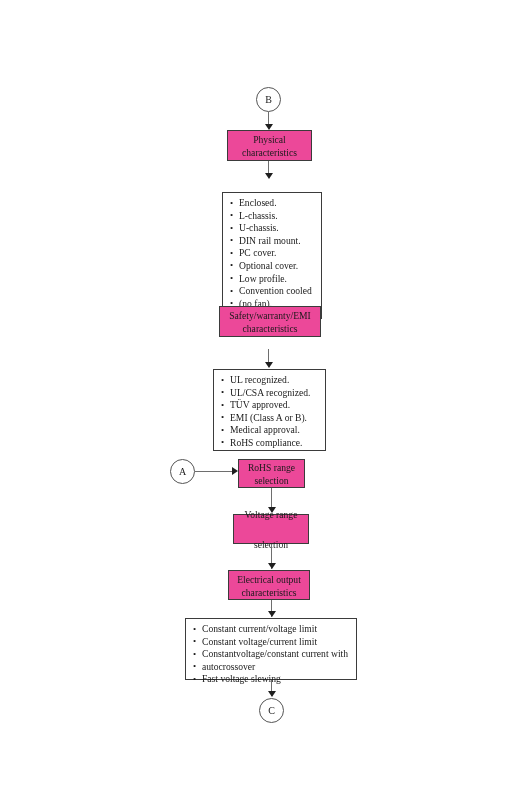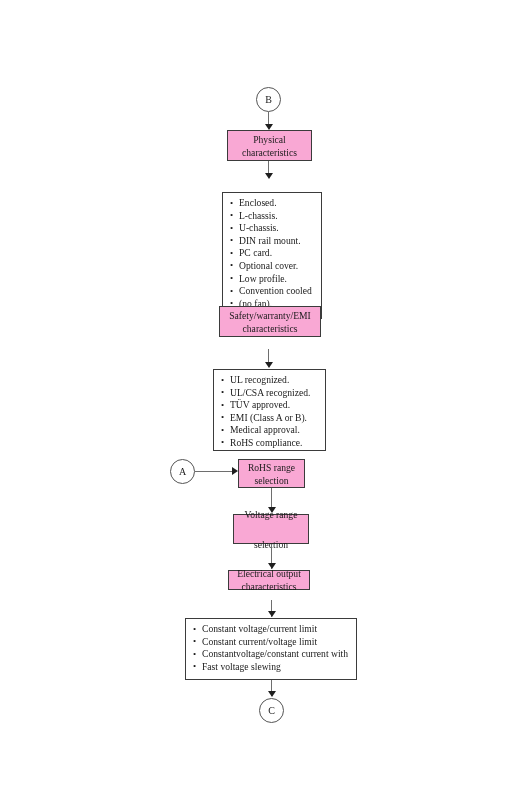--- a/index.html
+++ b/index.html
@@ -35,21 +35,21 @@
     margin-right: 11px;
   }
   .running-head .title {
     font-weight: bold;
   }
   
   .node {
     position: absolute;
     box-sizing: border-box;
     border: 1.3px solid #3b3b3b;
-    background: #f9a8d4;
+    background: #ec4899;
     display: flex;
     flex-direction: column;
     align-items: center;
     justify-content: center;
     text-align: center;
     font-size: 9.6px;
     line-height: 13px;
   }
   .node .line {
     display: block;
@@ -140,21 +140,21 @@
 
   <div class="connector v" style="left:268px; top:161px; height:14px;"></div>
   <div class="arrow-down" style="left:264.5px; top:173px;"></div>
 
   <div class="list-node" style="left:222px; top:192px; width:100px; height:127px;">
     <ul>
       <li>Enclosed.</li>
       <li>L-chassis.</li>
       <li>U-chassis.</li>
       <li>DIN rail mount.</li>
-      <li>PC card.</li>
+      <li>PC cover.</li>
       <li>Optional cover.</li>
       <li>Low profile.</li>
       <li>Convention cooled</li>
       <li style="padding-left:9px;">(no fan).</li>
     </ul>
   </div>
 
   <div class="connector v" style="left:268px; top:307px; height:12px;"></div>
   <div class="arrow-down" style="left:264.5px; top:312px;"></div>
 
@@ -193,33 +193,34 @@
   <div class="arrow-down" style="left:267.5px; top:507px;"></div>
 
   <div class="node" style="left:233px; top:514px; width:76px; height:30px;gap:17px;">
     <span class="line">Voltage range</span>
     <span class="line">selection</span>
   </div>
 
   <div class="connector v" style="left:271px; top:544px; height:25px;"></div>
   <div class="arrow-down" style="left:267.5px; top:563px;"></div>
 
-  <div class="node" style="left:228px; top:570px; width:82px; height:20px;">
+  <div class="node" style="left:228px; top:570px; width:82px; height:30px;justify-content:flex-end;">
     <span class="line">Electrical output</span>
     <span class="line">characteristics</span>
   </div>
 
   <div class="connector v" style="left:271px; top:600px; height:17px;"></div>
   <div class="arrow-down" style="left:267.5px; top:611px;"></div>
 
   <div class="list-node" style="left:185px; top:618px; width:172px; height:62px;">
     <ul>
+      <li>Constant current/voltage limit</li>
       <li>Constant voltage/current limit</li>
-      <li>Constant current/voltage limit</li>
       <li>Constantvoltage/constant current with</li>
+      <li style="padding-left:9px;">autocrossover</li>
       <li>Fast voltage slewing</li>
     </ul>
   </div>
 
   <div class="connector v" style="left:271px; top:680px; height:16px;"></div>
   <div class="arrow-down" style="left:267.5px; top:691px;"></div>
 
   <div class="circle-node" style="left:259px; top:698px;">
     <span>C</span>
   </div>

